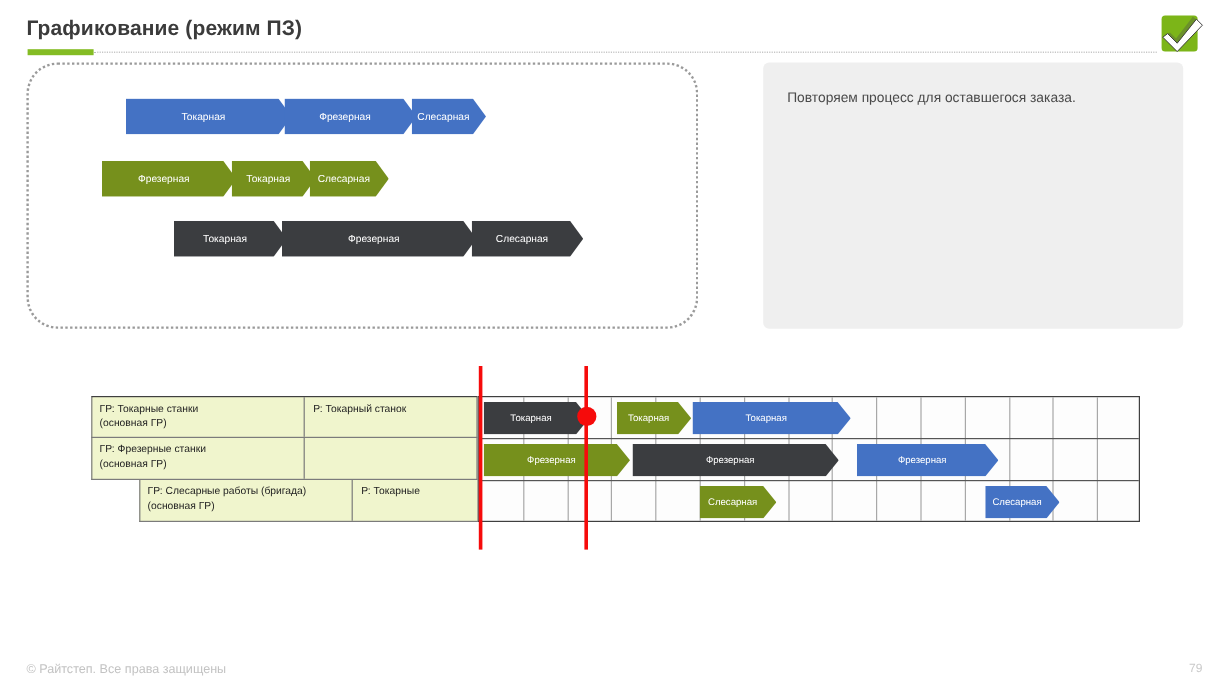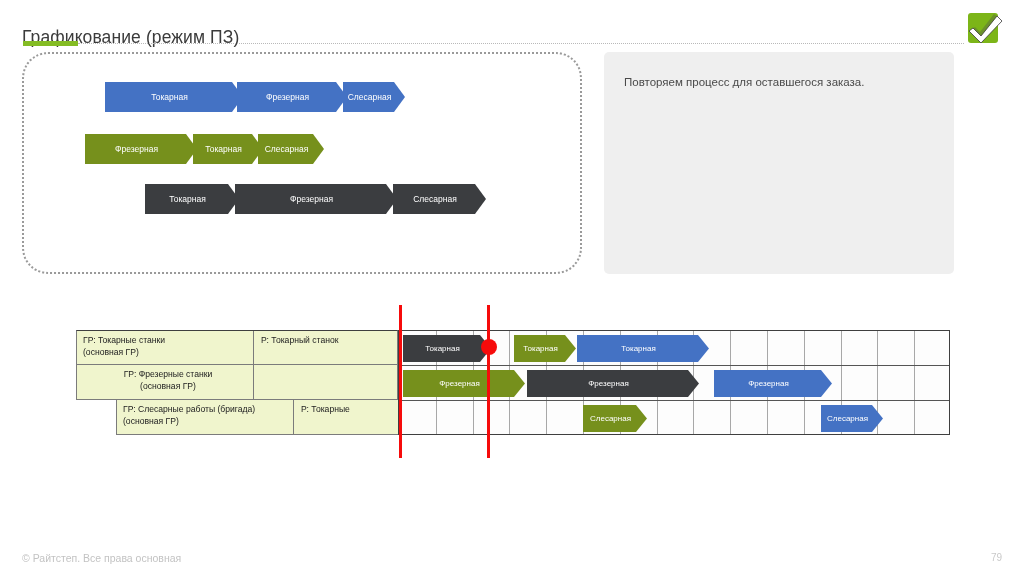--- a/index.html
+++ b/index.html
@@ -3,43 +3,43 @@
 <meta charset="utf-8">
 <style>
   html,body{margin:0;padding:0;}
   body{
     width:1024px;height:574px;background:#ffffff;
     font-family:"Liberation Sans", sans-serif;
     overflow:hidden;position:relative;
   }
   
   #slide-title{
-    position:absolute;left:22px;top:27px;
-    font-size:17.5px;font-weight:normal;color:#3b3b3b;
+    position:absolute;left:22px;top:13px;
+    font-size:17.5px;font-weight:bold;color:#3b3b3b;
     letter-spacing:.1px;white-space:nowrap;
   }
   #title-accent{
     position:absolute;left:23px;top:41px;width:55px;height:5px;
     background:#84bc24;
   }
   #title-rule{
     position:absolute;left:78px;top:43px;right:60px;height:0;
     border-top:1px dotted #b9b9b9;
   }
   
   #brand-logo{position:absolute;right:18px;top:10px;width:42px;height:40px;}
   
   #diagram-panel{
     position:absolute;left:22px;top:52px;width:560px;height:222px;
     border:2px dotted #9a9a9a;border-radius:26px;background:#fff;
     box-sizing:border-box;
   }
   
   #note-panel{
-    position:absolute;left:604px;top:52px;width:350px;height:222px;
+    position:absolute;left:636px;top:52px;width:350px;height:222px;
     background:#efefef;border-radius:5px;box-sizing:border-box;
   }
   #note-text{
     position:absolute;left:20px;top:22px;right:18px;
     font-size:11.5px;color:#4a4a4a;line-height:1.45;
   }
   
   .chev{
     position:absolute;height:30px;box-sizing:border-box;
     display:flex;align-items:center;justify-content:center;
@@ -153,21 +153,21 @@
 <div id="gantt">
 
   <div id="gantt-labels">
     <div class="g-row first" style="top:0px;">
       <div class="c1">
         <span>ГР: Токарные станки</span><br>
         <span>(основная ГР)</span>
       </div>
       <div class="c2">Р: Токарный станок</div>
     </div>
-    <div class="g-row" style="top:35px;text-align:center;">
+    <div class="g-row" style="top:35px;">
       <div class="c1">
         <span>ГР: Фрезерные станки</span><br>
         <span>(основная ГР)</span>
       </div>
     </div>
     <div class="g-row" style="top:70px;margin-left:40px;">
       <div class="c1">
         <span>ГР: Слесарные работы (бригада)</span><br>
         <span>(основная ГР)</span>
       </div>
@@ -221,14 +221,14 @@
     <div class="gbar blue" style="left:422px;top:74px;width:62px;">
       <span class="lbl">Слесарная</span>
     </div>
   </div>
 </div>
 
 <div class="redline" style="left:399px;top:305px;height:153px;"></div>
 <div class="redline" style="left:487px;top:305px;height:153px;"></div>
 <div id="now-dot" style="left:481px;top:339px;"></div>
 
-<div id="footer-copyright">© Райтстеп. Все права основная</div>
+<div id="footer-copyright">© Райтстеп. Все права защищены</div>
 <div id="footer-pagenum">79</div>
 
 </body></html>

